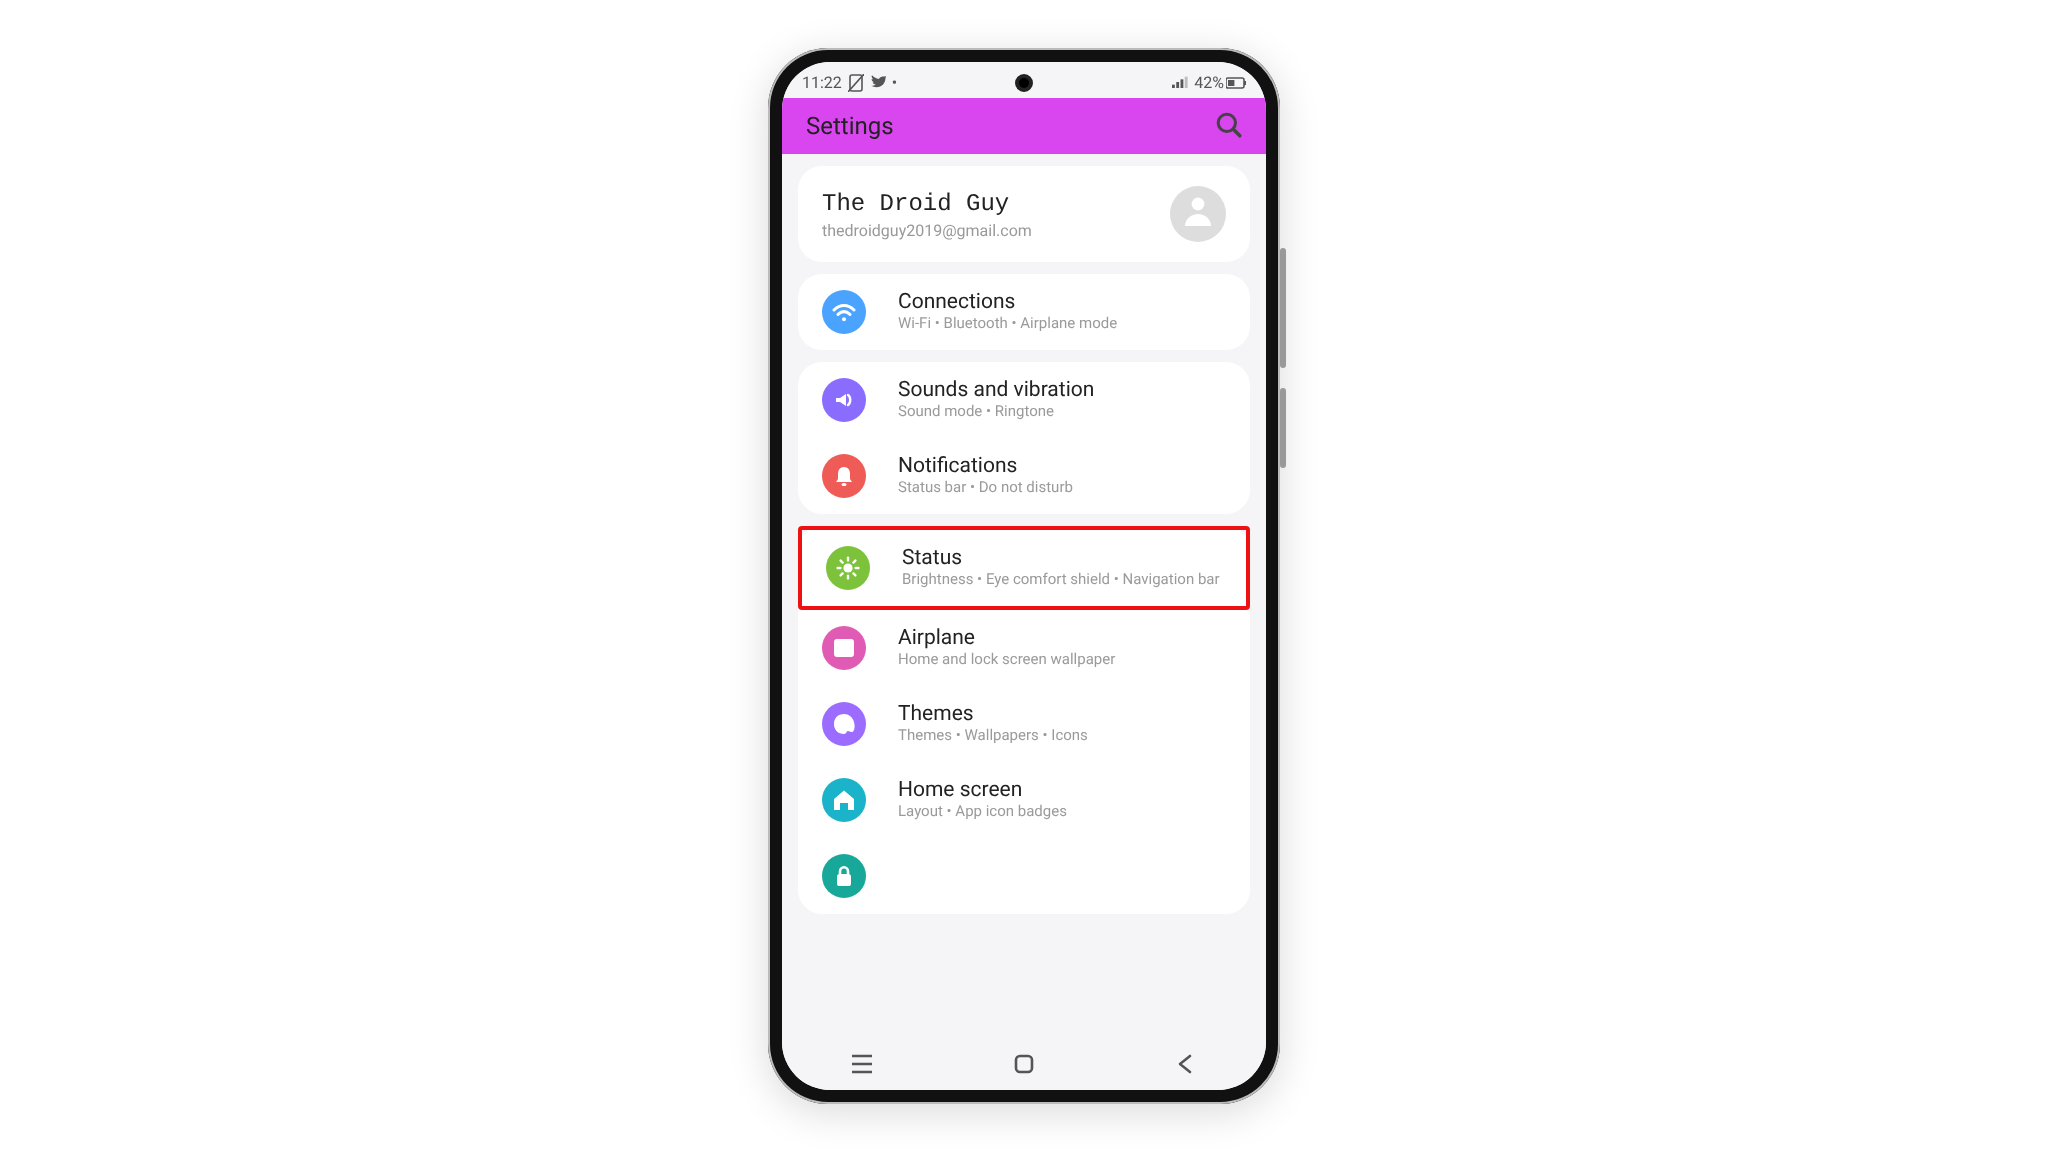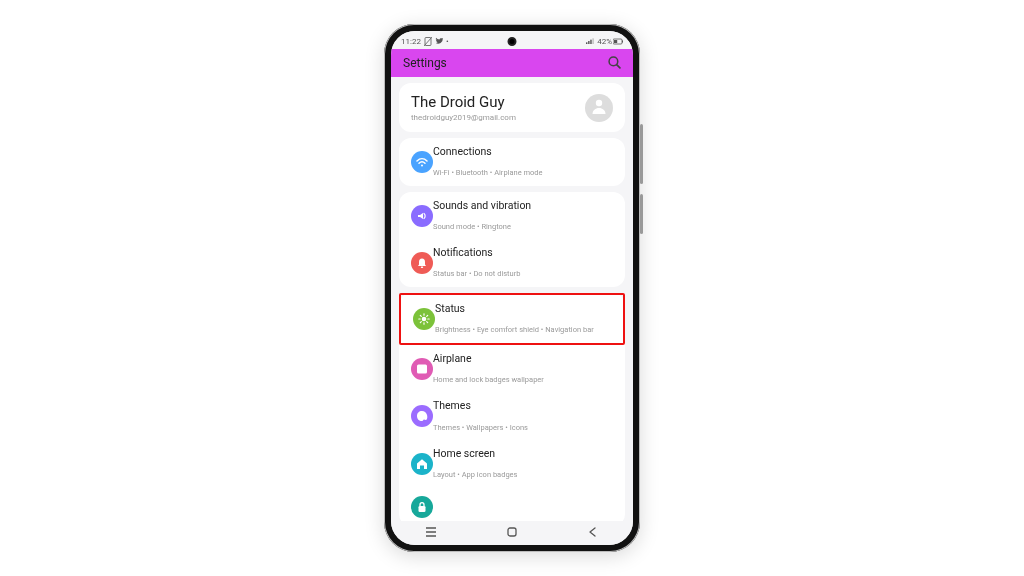--- a/index.html
+++ b/index.html
@@ -73,42 +73,42 @@
   .card {
     background: #fff;
     border-radius: 12px;
     margin: 6px 2px;
     padding: 0;
   }
   .account {
     display:flex; align-items:center; justify-content:space-between;
     padding: 10px 12px;
   }
-  .account .txt .name { font-size: 15px; color:#222; }
+  .account .txt .name { font-size: 12px; color:#222;font-family:Liberation Mono, monospace; }
   .account .txt .email { font-size: 8px; color:#999; margin-top:2px; }
   .avatar {
     width:28px; height:28px; border-radius:50%; background:#ddd;
     display:flex; align-items:center; justify-content:center;
   }
   .avatar svg { width:18px; height:18px; color:#fff; }
 
   .item {
-    display:flex; align-items:center; gap:0;
+    display:flex; align-items:center; gap:16px;
     padding: 8px 12px;
     position: relative;
   }
   .item + .item {  }
   .item .icon {
     width:22px; height:22px; border-radius:50%;
     display:flex; align-items:center; justify-content:center;
     flex: 0 0 auto;
   }
   .item .icon svg { width:12px; height:12px; color:#fff; }
   .item .labels .ttl { font-size: 10.5px; color:#222; line-height:1.15; }
-  .item .labels .sub { font-size: 7.5px; color:#9a9a9a; margin-top:11px; line-height:1.15; white-space:nowrap; }
+  .item .labels .sub { font-size: 7.5px; color:#9a9a9a; margin-top:1px; line-height:1.15; white-space:nowrap; }
 
   .ic-blue   { background:#4aa3ff; }
   .ic-purple { background:#8a6cff; }
   .ic-red    { background:#ef5b56; }
   .ic-green  { background:#7cc23a; }
   .ic-pink   { background:#e05bb4; }
   .ic-violet { background:#9b6cff; }
   .ic-cyan   { background:#1bb3c9; }
   .ic-teal   { background:#17a89a; }
 
@@ -320,21 +320,21 @@
             </div>
           </div>
           <div class="item">
             <div class="icon ic-pink">
                 <svg viewBox="0 0 12 12">
                   <use href="#i-image"></use>
                 </svg>
               </div>
             <div class="labels">
               <div class="ttl">Airplane</div>
-              <div class="sub">Home and lock badges wallpaper</div>
+              <div class="sub">Home and lock screen wallpaper</div>
             </div>
           </div>
           <div class="item">
             <div class="icon ic-violet">
                 <svg viewBox="0 0 12 12">
                   <use href="#i-palette"></use>
                 </svg>
               </div>
             <div class="labels">
               <div class="ttl">Themes</div>

